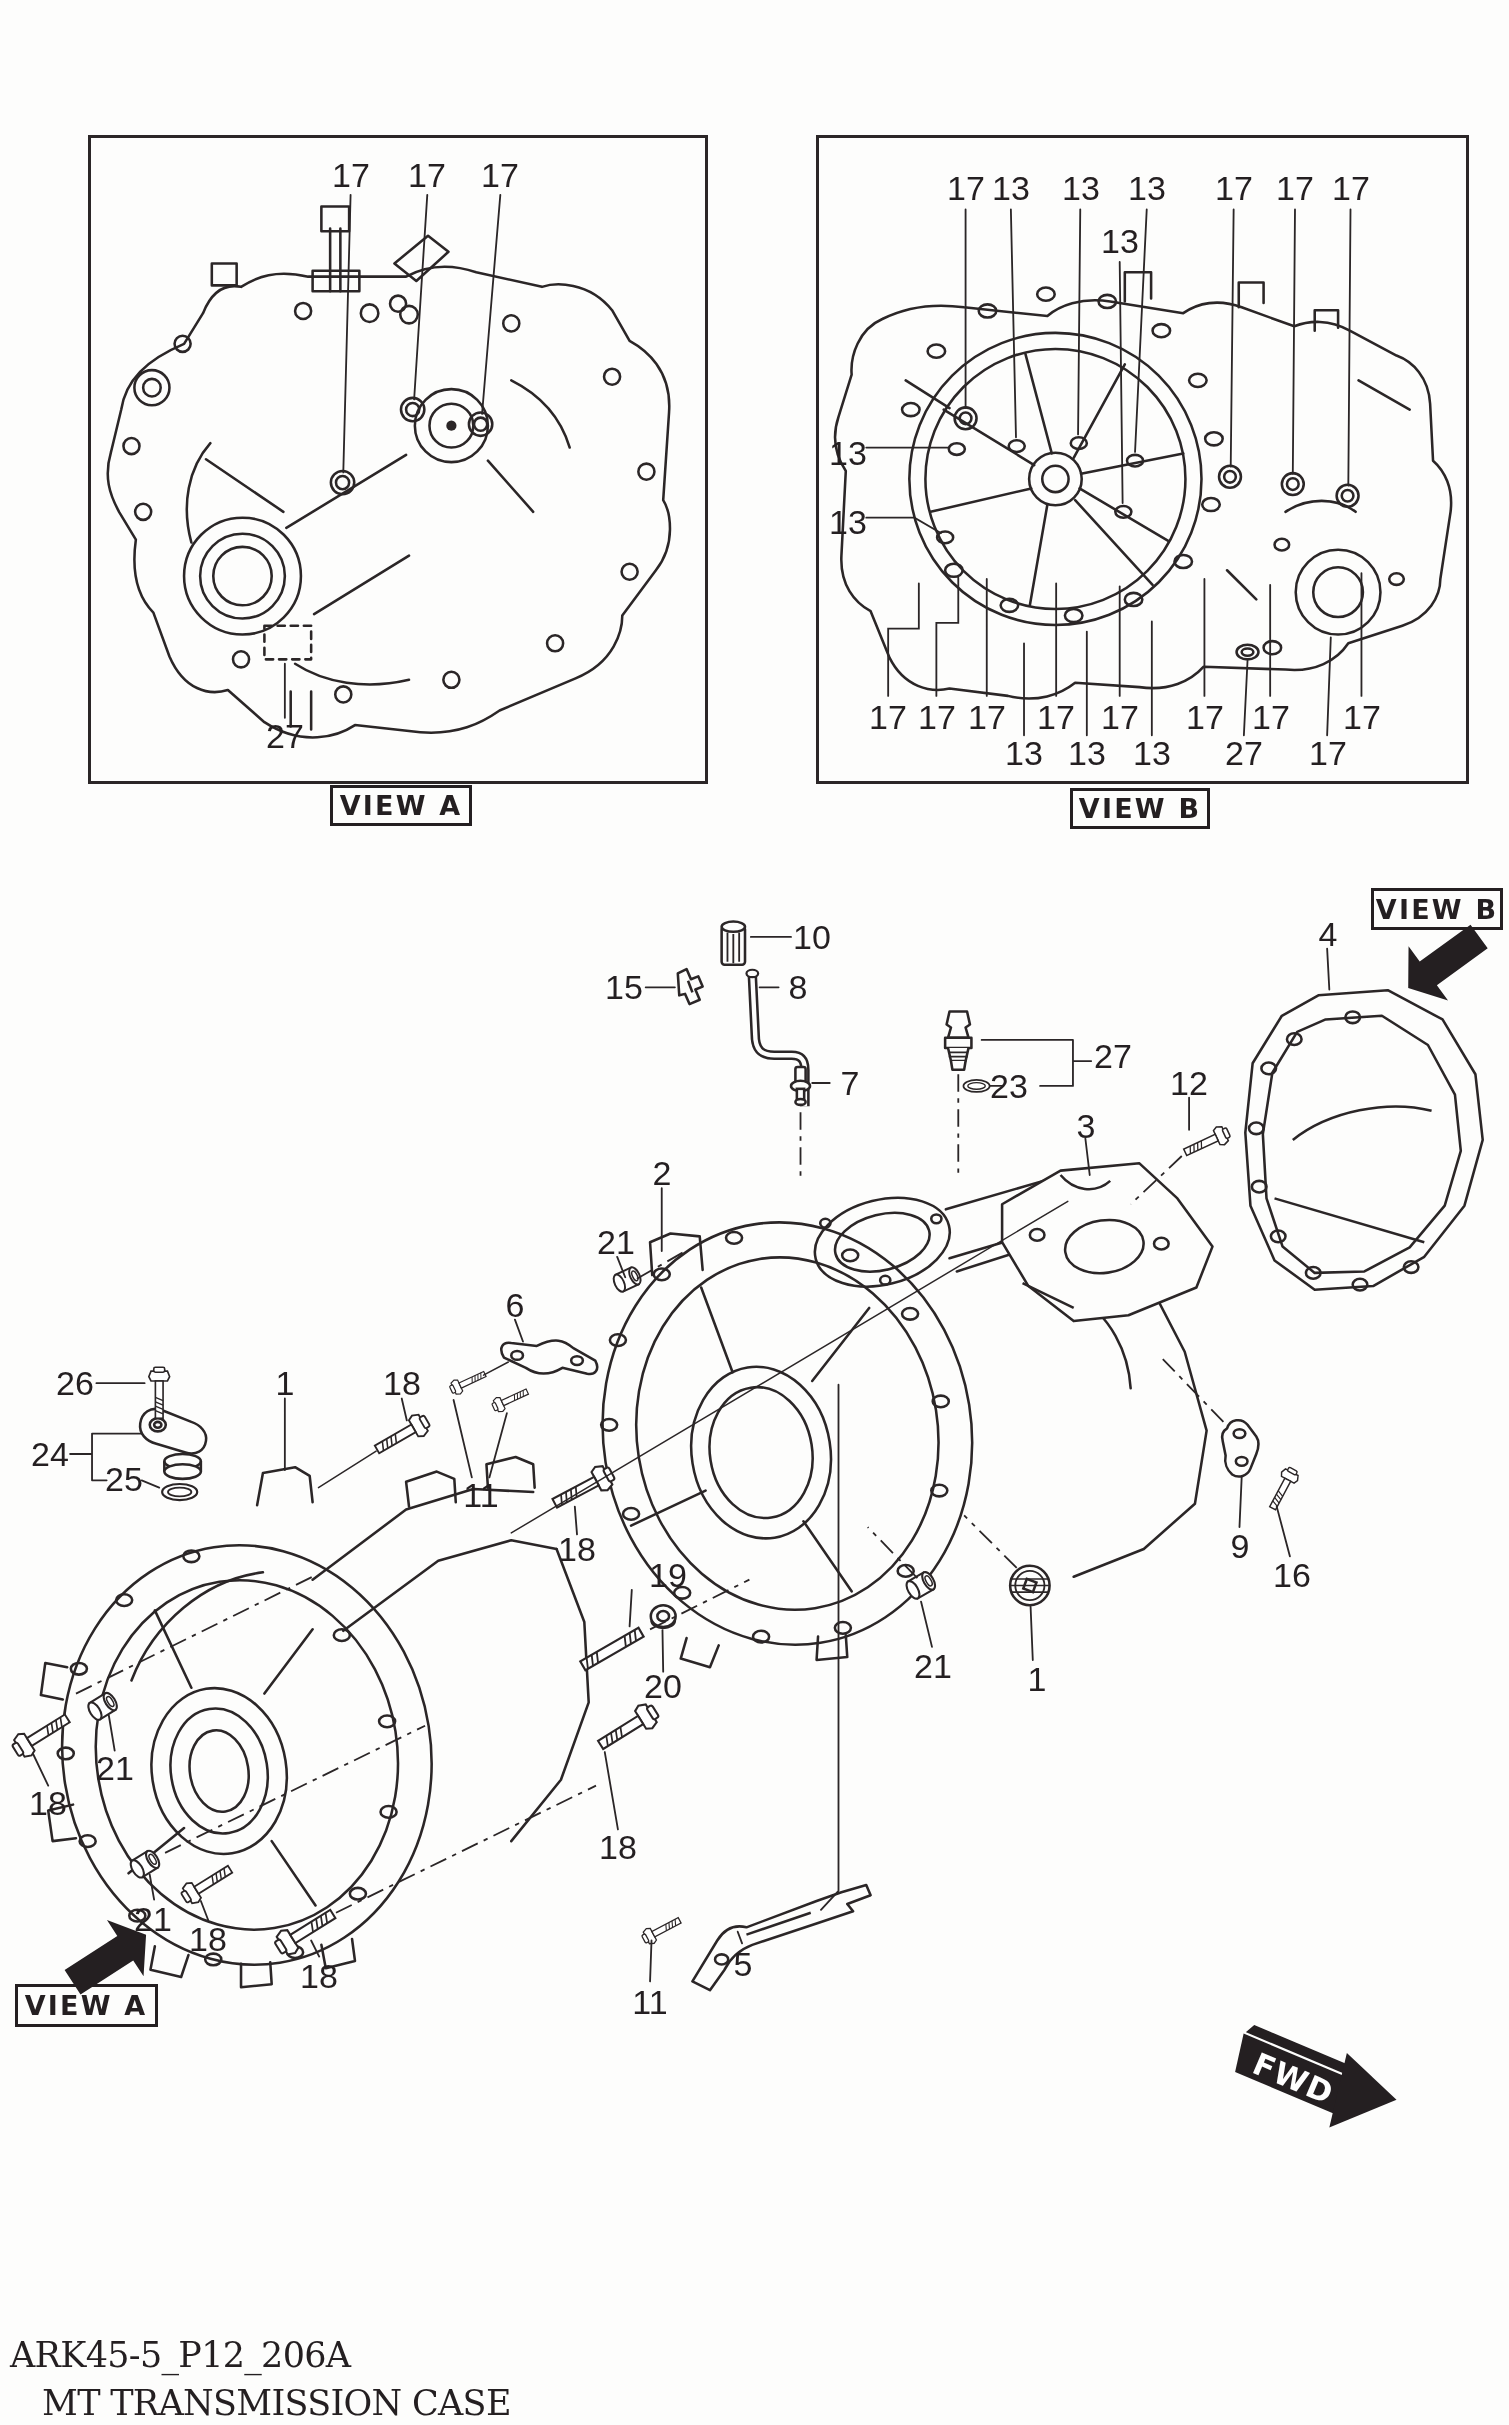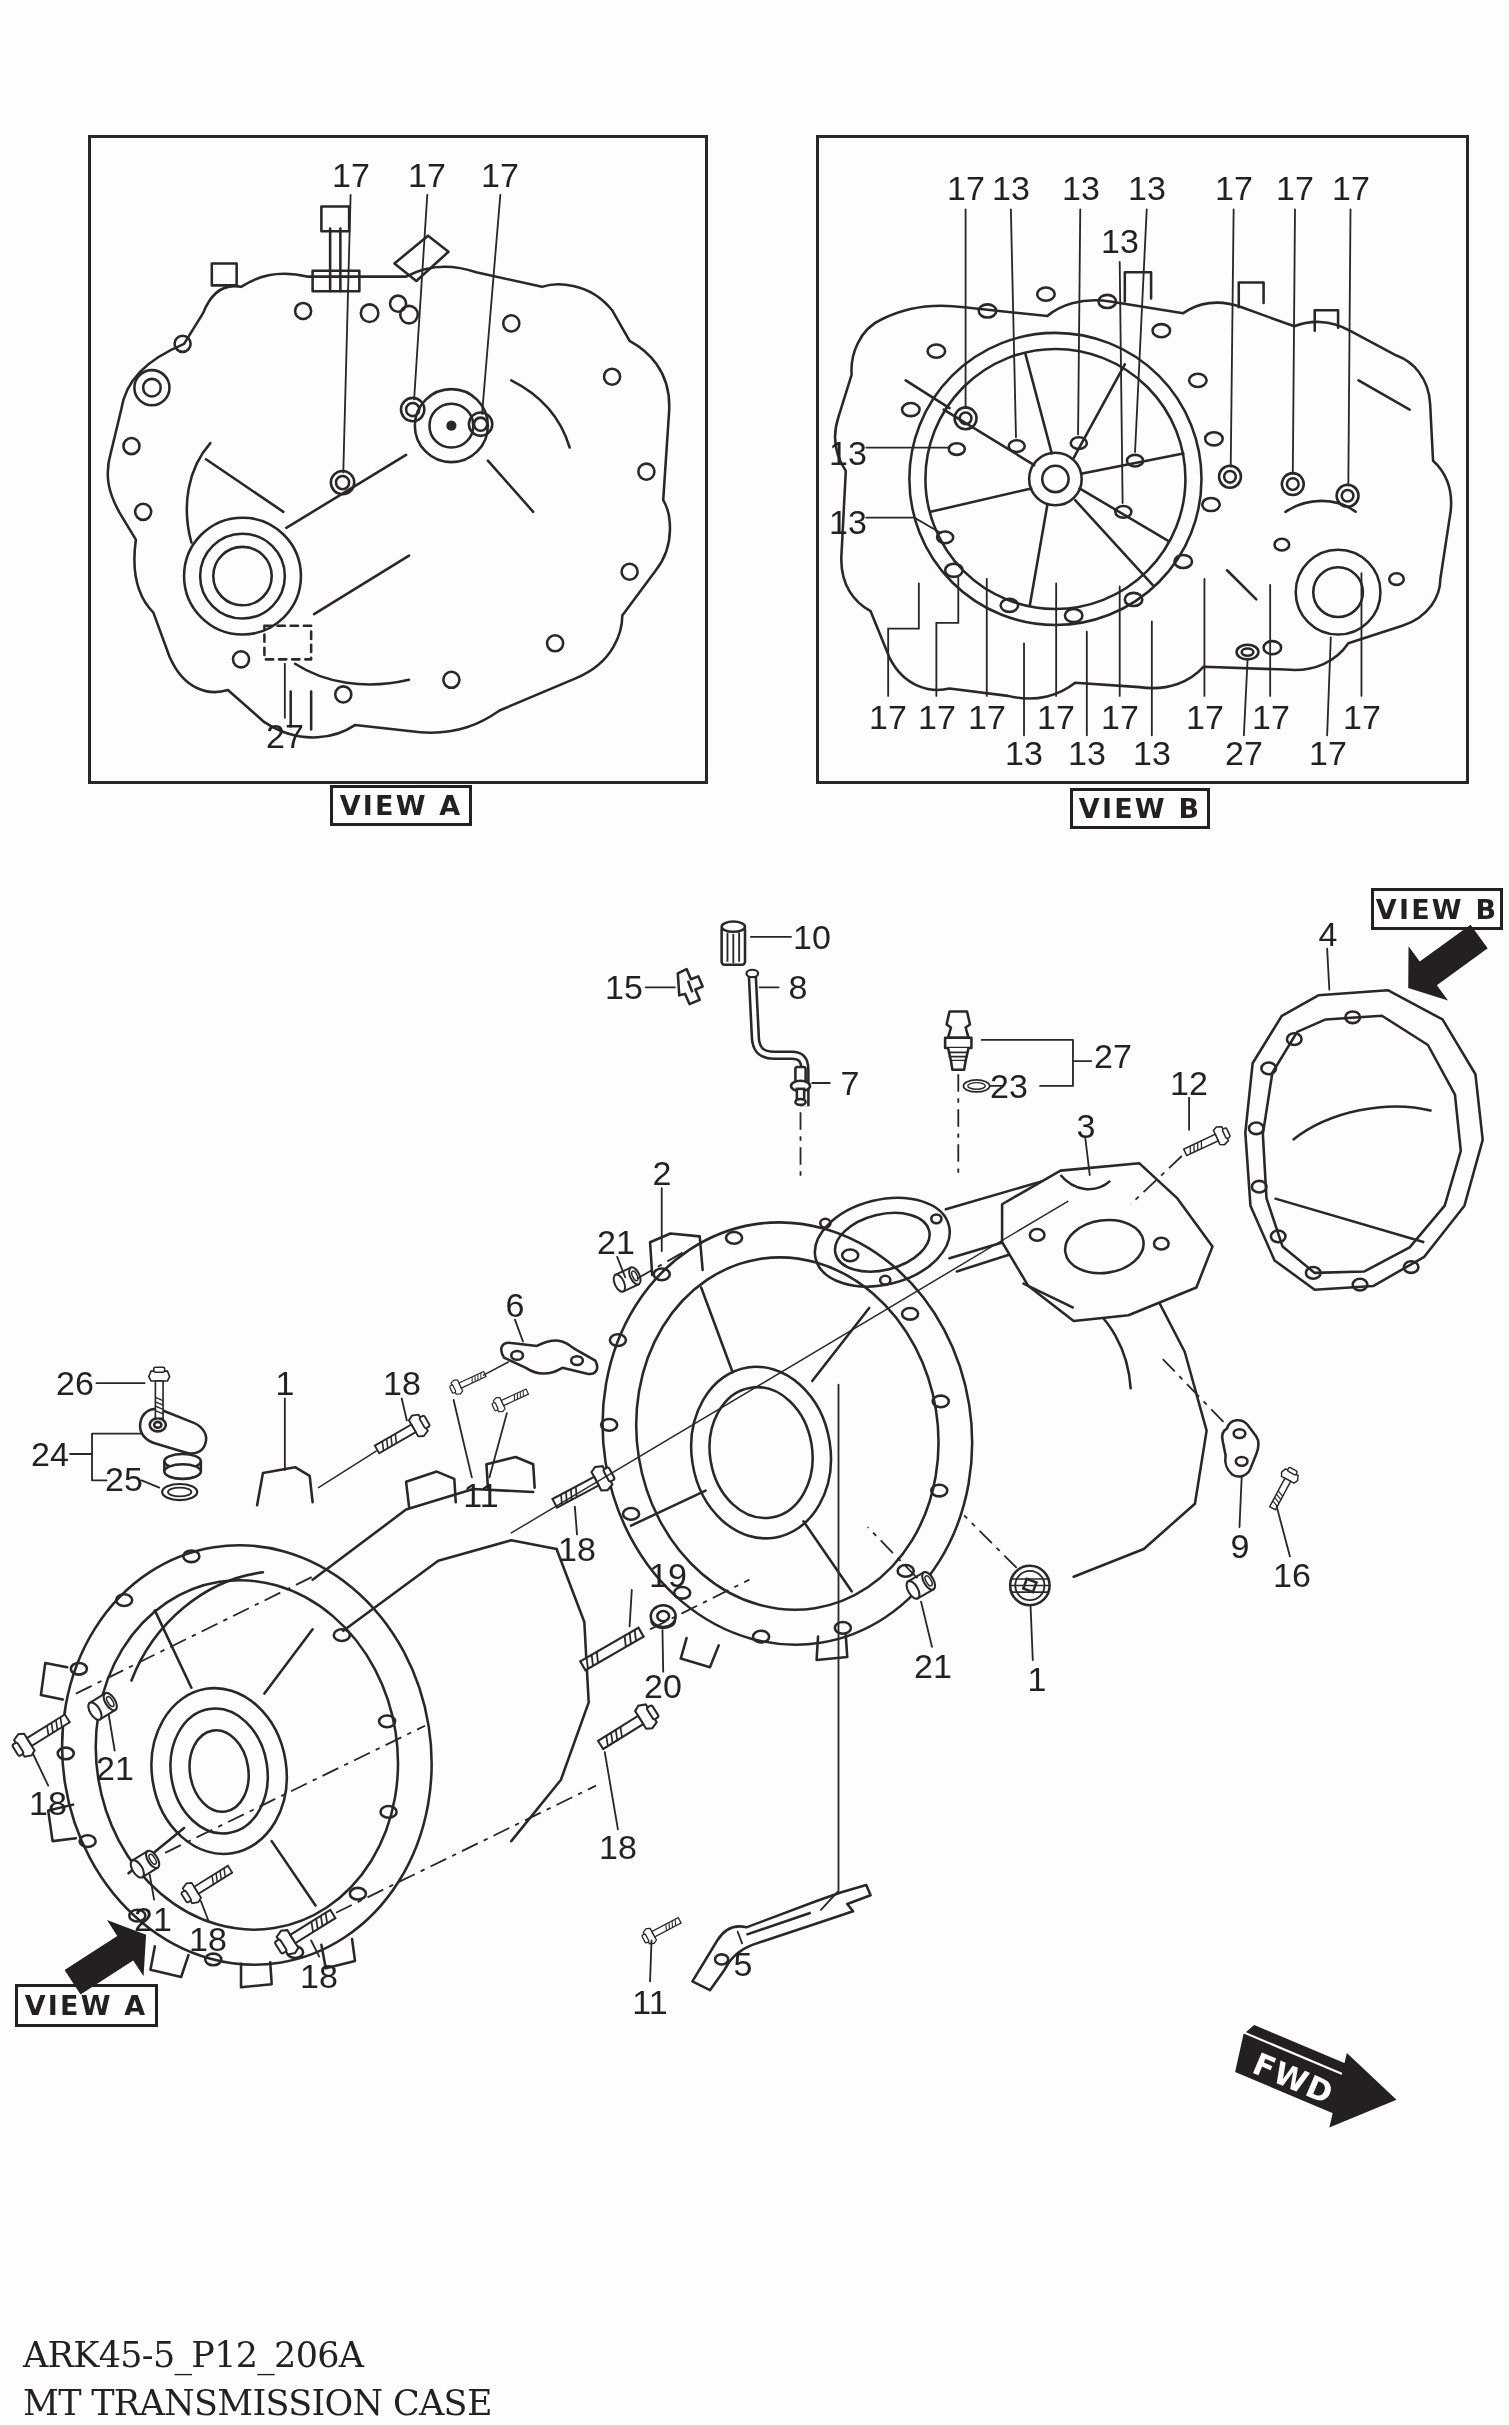--- a/index.html
+++ b/index.html
@@ -13,23 +13,23 @@
   #panelA{left:88px;top:135px;width:614px;height:643px;}
   #panelB{left:816px;top:135px;width:647px;height:643px;}
   .viewbox{position:absolute;border:3.7px solid #241f21;display:flex;align-items:center;justify-content:center;
            font-family:"DejaVu Sans",sans-serif;font-weight:bold;font-size:27px;letter-spacing:2.2px;
            color:#241f21;z-index:3;box-sizing:border-box;}
   #viewA1{left:330px;top:785px;width:142px;height:41px;}
   #viewB1{left:1070px;top:788px;width:140px;height:41px;}
   #viewB2{left:1371px;top:888px;width:132px;height:42px;}
   #viewA2{left:14.6px;top:1984px;width:143px;height:43px;}
   #title{position:absolute;left:10.2px;top:4.4px;font-size:57px;letter-spacing:-1.5px;z-index:3;}
-  .footline{position:absolute;left:23px;font-size:35px;letter-spacing:-0.7px;z-index:3;}
+  .footline{position:absolute;left:10px;font-size:35px;letter-spacing:-0.7px;z-index:3;}
   #foot1{top:2335px;}
-  #foot2{top:2383px;}
+  #foot2{top:2383px;margin-left:32px;}
 </style>
 </head>
 <body>
 
 <div id="page">
 
   <svg id="art" width="1509" height="2426" viewBox="0 0 2066 3320">
     <defs>
       <g id="bolt">
         <path d="M-2,-15 L8,-19 L16,-15 L16,15 L8,19 L-2,15 Z" fill="#fff" stroke="#2b2627" stroke-width="3"></path>

